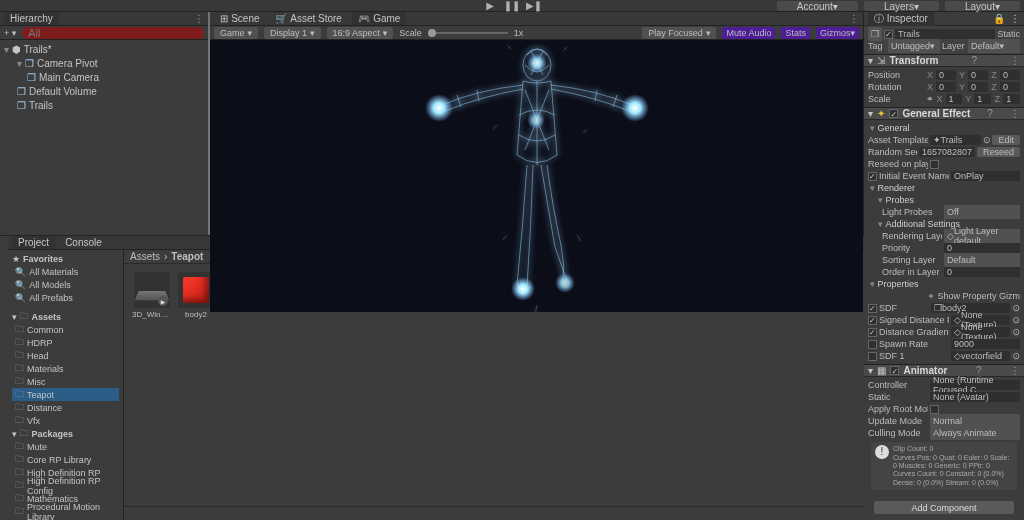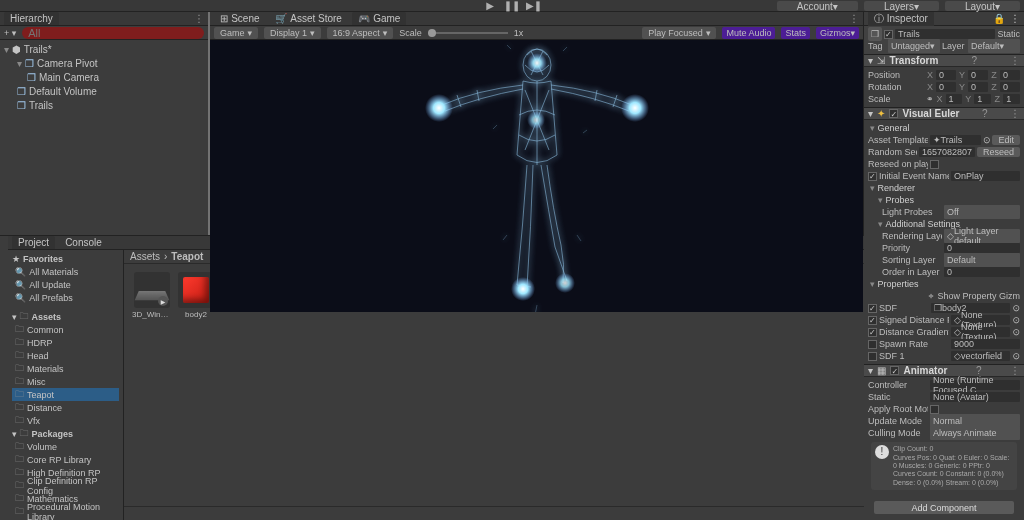--- a/index.html
+++ b/index.html
@@ -152,21 +152,21 @@
         <span class="icon">◎ 7</span>
         <span class="icon">⋮</span>
       </div>
       <div class="project-body">
         <div class="proj-tree">
           <div class="proj-tree-row">
               <span>★</span>
               <b>Favorites</b>
             </div>
           <div class="proj-tree-row"><span class="indent1"></span>🔍 <span>All Materials</span></div>
-          <div class="proj-tree-row"><span class="indent1"></span>🔍 <span>All Update</span></div>
+          <div class="proj-tree-row"><span class="indent1"></span>🔍 <span>All Models</span></div>
           <div class="proj-tree-row"><span class="indent1"></span>🔍 <span>All Prefabs</span></div>
           <div class="proj-tree-row" style="height:6px"></div>
           <div class="proj-tree-row">
               <span class="tri">▾</span>
               <span class="folder-icon">🗀</span>
               <b>Assets</b>
             </div>
           <div class="proj-tree-row">
               <span class="indent1"></span>
               <span class="folder-icon">🗀</span>
@@ -208,36 +208,36 @@
               <span>Vfx</span>
             </div>
           <div class="proj-tree-row">
               <span class="tri">▾</span>
               <span class="folder-icon">🗀</span>
               <b>Packages</b>
             </div>
           <div class="proj-tree-row">
               <span class="indent1"></span>
               <span class="folder-icon">🗀</span>
-              <span>Volume</span>
+              <span>Mute</span>
             </div>
           <div class="proj-tree-row">
               <span class="indent1"></span>
               <span class="folder-icon">🗀</span>
               <span>Core RP Library</span>
             </div>
           <div class="proj-tree-row">
               <span class="indent1"></span>
               <span class="folder-icon">🗀</span>
               <span>High Definition RP</span>
             </div>
           <div class="proj-tree-row">
               <span class="indent1"></span>
               <span class="folder-icon">🗀</span>
-              <span>Clip Definition RP Config</span>
+              <span>High Definition RP Config</span>
             </div>
           <div class="proj-tree-row">
               <span class="indent1"></span>
               <span class="folder-icon">🗀</span>
               <span>Mathematics</span>
             </div>
           <div class="proj-tree-row">
               <span class="indent1"></span>
               <span class="folder-icon">🗀</span>
               <span>Procedural Motion Library</span>
@@ -442,21 +442,21 @@
           <span class="val">1</span>
           <span class="axis">Z</span>
           <span class="val">1</span>
         </div>
     </div>
 
     <div class="section-head">
       <span class="tri">▾</span>
         <span style="color:#f0c040">✦</span>
       <span class="chk-box on"></span>
-      <span class="title">Visual Euler</span>
+      <span class="title">General Effect</span>
       <span class="dots">?</span>
         <span class="dots">⋮</span>
     </div>
     <div class="section-body">
       <div class="sub-head">
           <span class="tri">▾</span>
           <span>General</span>
         </div>
       <div class="prop-row">
           <span class="lbl">Asset Template</span>

